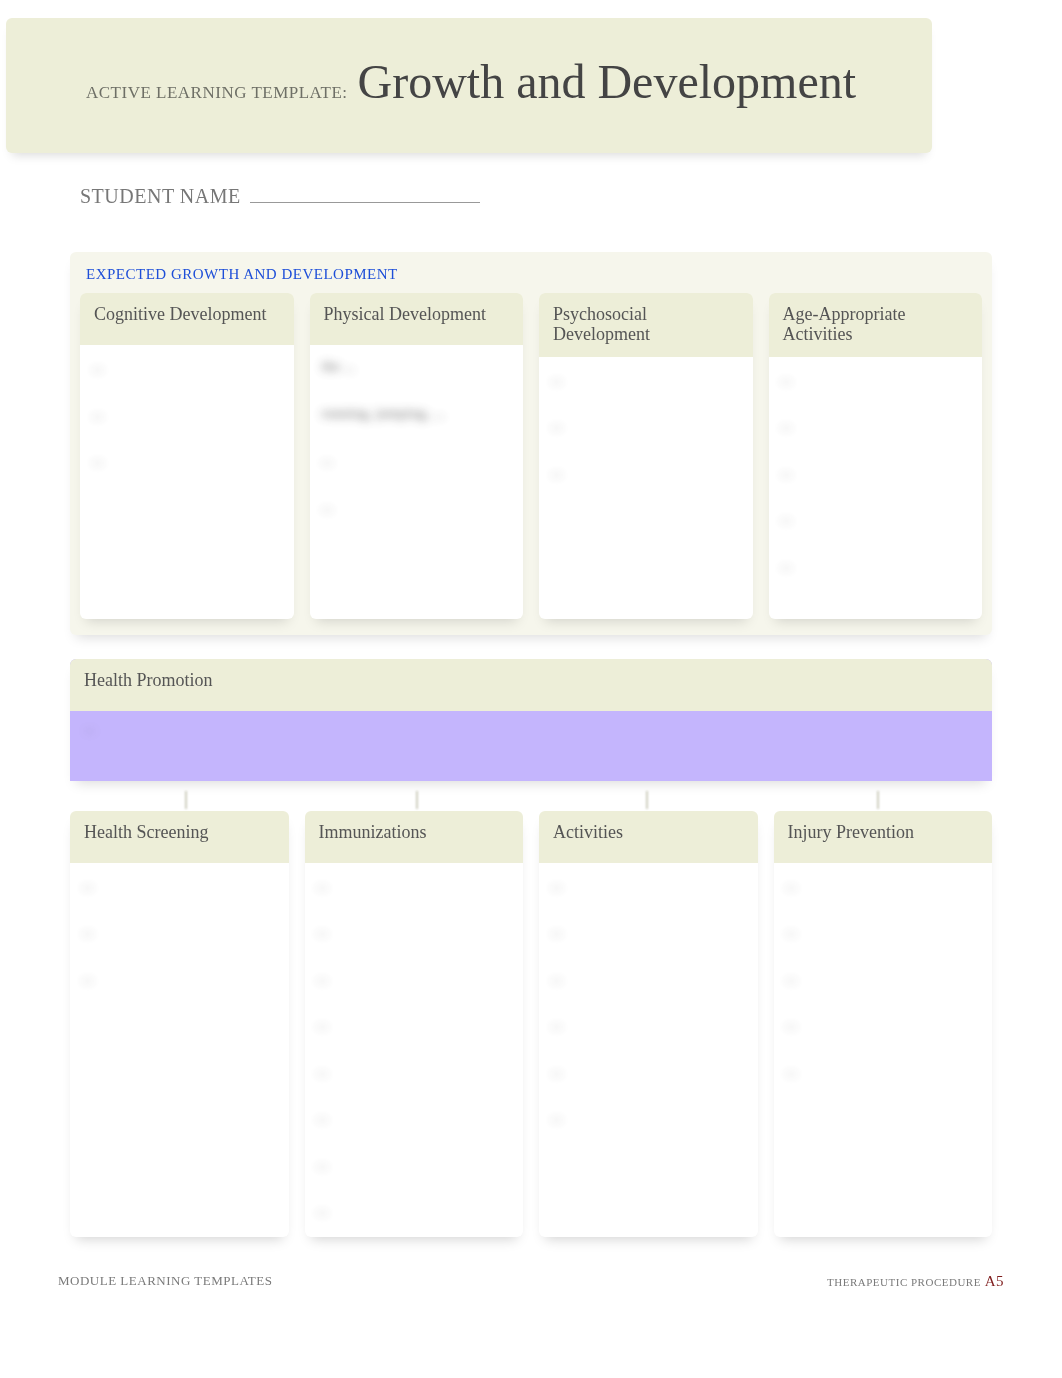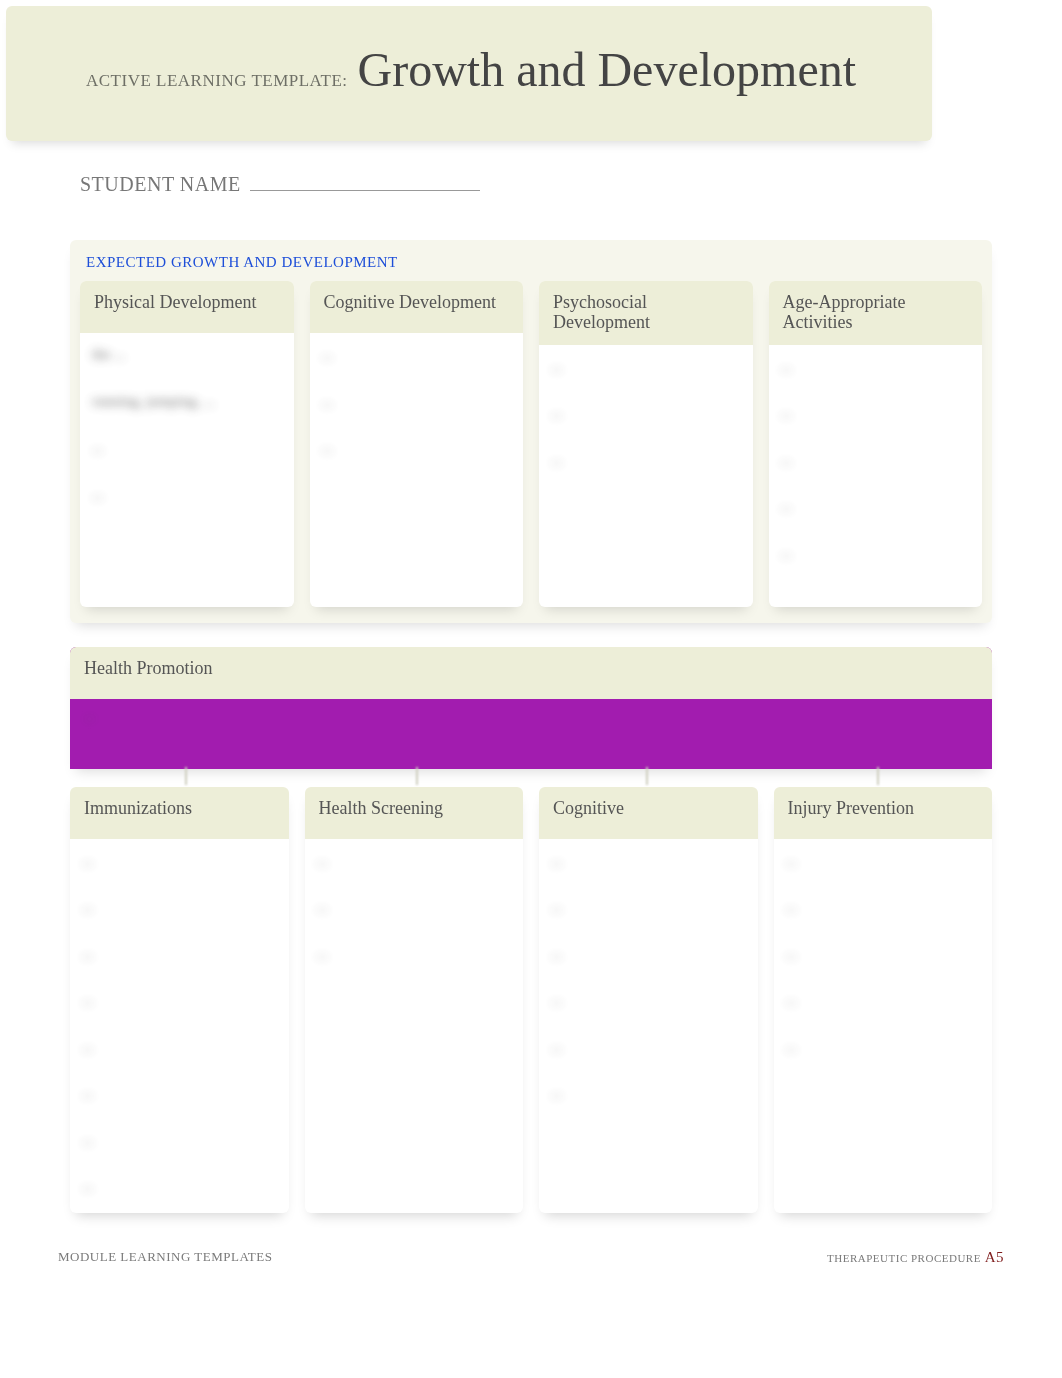--- a/index.html
+++ b/index.html
@@ -12,21 +12,21 @@
   }
   .page {
     width: 1062px;
     margin: 0 auto;
     padding: 0 0 30px 0;
     background: #ffffff;
     position: relative;
   }
   .banner {
     width: 926px;
-    margin: 6px 6px 0 6px;
+    margin: 18px 6px 0 6px;
     border-radius: 6px;
     background: #edeed8;
     padding: 36px 40px 44px 80px;
     box-shadow: 0 8px 10px -6px rgba(0,0,0,0.15);
     white-space: nowrap;
   }
   .banner .prefix {
     font-size: 17px;
     letter-spacing: 0.5px;
     color: #6e6f66;
@@ -87,23 +87,23 @@
     font-family: "Comic Sans MS", "Segoe Script", cursive;
     font-size: 15px;
     line-height: 1.55;
     color: #3b3b3b;
     filter: blur(5px);
     opacity: 0.75;
     white-space: pre-line;
   }
 
   .promo {
-    margin: 20px 70px 0 70px;
+    margin: 20px 70px 12px 70px;
     border-radius: 6px 6px 0 0;
-    background: #a21caf;
+    background: #c4b5fd;
     box-shadow: 0 8px 12px -6px rgba(0,0,0,0.15);
   }
   .promo .card-head {
     border-radius: 6px 6px 0 0;
   }
   .promo-body {
     min-height: 70px;
     padding: 8px 14px 16px 14px;
     font-family: "Comic Sans MS", cursive;
     font-size: 15px;
@@ -163,32 +163,32 @@
     <div class="meta-row1">
       <span class="label">STUDENT NAME</span>
       <span class="line-230"></span>
     </div>
   </div>
 
   <div class="group">
     <div class="group-label">EXPECTED GROWTH AND DEVELOPMENT</div>
     <div class="cards">
       <div class="card">
+        <div class="card-head">Cognitive Development</div>
+        <div class="card-body">...
+
+...
+
+...</div>
+      </div>
+      <div class="card">
         <div class="card-head">Physical Development</div>
         <div class="card-body">the ...
 
 running, jumping, ...
-
-...
-
-...</div>
-      </div>
-      <div class="card">
-        <div class="card-head">Cognitive Development</div>
-        <div class="card-body">...
 
 ...
 
 ...</div>
       </div>
       <div class="card">
         <div class="card-head">Psychosocial Development</div>
         <div class="card-body">...
 
 ...
@@ -216,47 +216,47 @@
   </div>
   <div class="connectors">
     <span></span>
     <span></span>
     <span></span>
     <span></span>
   </div>
 
   <div class="freestanding">
     <div class="card">
+      <div class="card-head">Health Screening</div>
+      <div class="card-body">...
+
+...
+
+...</div>
+    </div>
+    <div class="card">
       <div class="card-head">Immunizations</div>
       <div class="card-body">...
 
 ...
 
 ...
 
 ...
 
 ...
 
 ...
 
 ...
 
 ...</div>
     </div>
     <div class="card">
-      <div class="card-head">Health Screening</div>
-      <div class="card-body">...
-
-...
-
-...</div>
-    </div>
-    <div class="card">
-      <div class="card-head">Cognitive</div>
+      <div class="card-head">Activities</div>
       <div class="card-body">...
 
 ...
 
 ...
 
 ...
 
 ...
 

